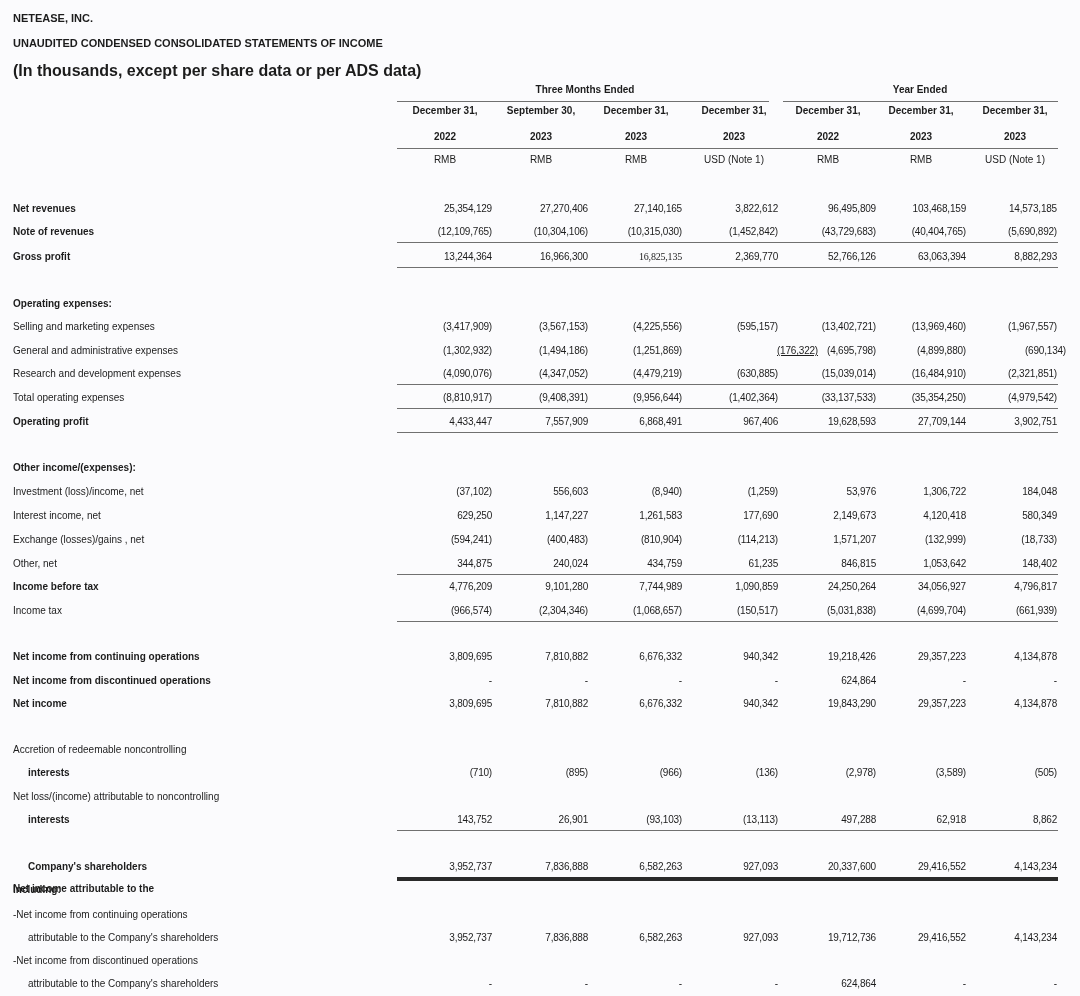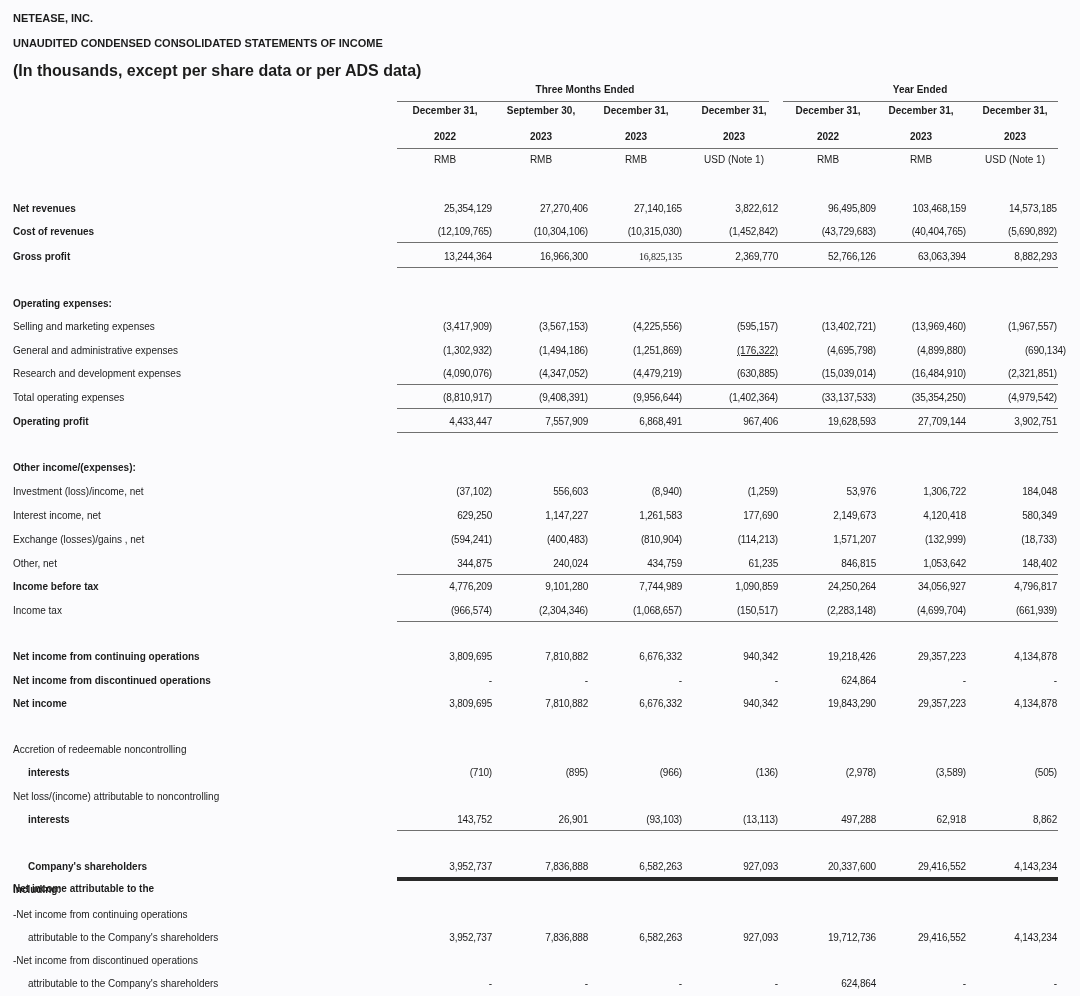--- a/index.html
+++ b/index.html
@@ -69,21 +69,21 @@
       <div class="lbl b">Net revenues</div>
       <div class="val" style="left: 404px;">25,354,129</div>
       <div class="val" style="left: 500px;">27,270,406</div>
       <div class="val" style="left: 594px;">27,140,165</div>
       <div class="val" style="left: 690px;">3,822,612</div>
       <div class="val" style="left: 788px;">96,495,809</div>
       <div class="val" style="left: 878px;">103,468,159</div>
       <div class="val" style="left: 969px;">14,573,185</div>
     </div>
     <div class="row" style="top: 226px;">
-      <div class="lbl b">Cost of revenues</div>
+      <div class="lbl b">Note of revenues</div>
       <div class="val" style="left: 404px;">(12,109,765)</div>
       <div class="val" style="left: 500px;">(10,304,106)</div>
       <div class="val" style="left: 594px;">(10,315,030)</div>
       <div class="val" style="left: 690px;">(1,452,842)</div>
       <div class="val" style="left: 788px;">(43,729,683)</div>
       <div class="val" style="left: 878px;">(40,404,765)</div>
       <div class="val" style="left: 969px;">(5,690,892)</div>
     </div>
     <div class="row" style="top: 251px;">
       <div class="lbl b">Gross profit</div>
@@ -106,21 +106,21 @@
       <div class="val" style="left: 690px;">(595,157)</div>
       <div class="val" style="left: 788px;">(13,402,721)</div>
       <div class="val" style="left: 878px;">(13,969,460)</div>
       <div class="val" style="left: 969px;">(1,967,557)</div>
     </div>
     <div class="row" style="top: 345px;">
       <div class="lbl">General and administrative expenses</div>
       <div class="val" style="left: 404px;">(1,302,932)</div>
       <div class="val" style="left: 500px;">(1,494,186)</div>
       <div class="val" style="left: 594px;">(1,251,869)</div>
-      <div class="val" style="left: 690px; text-decoration: underline;">(176,322)</div>
+      <div class="val" style="left: 730px; text-decoration: underline;">(176,322)</div>
       <div class="val" style="left: 788px;">(4,695,798)</div>
       <div class="val" style="left: 878px;">(4,899,880)</div>
       <div class="val" style="left: 978px;">(690,134)</div>
     </div>
     <div class="row" style="top: 368px;">
       <div class="lbl">Research and development expenses</div>
       <div class="val" style="left: 404px;">(4,090,076)</div>
       <div class="val" style="left: 500px;">(4,347,052)</div>
       <div class="val" style="left: 594px;">(4,479,219)</div>
       <div class="val" style="left: 690px;">(630,885)</div>
@@ -200,21 +200,21 @@
       <div class="val" style="left: 788px;">24,250,264</div>
       <div class="val" style="left: 878px;">34,056,927</div>
       <div class="val" style="left: 969px;">4,796,817</div>
     </div>
     <div class="row" style="top: 605px;">
       <div class="lbl">Income tax</div>
       <div class="val" style="left: 404px;">(966,574)</div>
       <div class="val" style="left: 500px;">(2,304,346)</div>
       <div class="val" style="left: 594px;">(1,068,657)</div>
       <div class="val" style="left: 690px;">(150,517)</div>
-      <div class="val" style="left: 788px;">(2,283,148)</div>
+      <div class="val" style="left: 788px;">(5,031,838)</div>
       <div class="val" style="left: 878px;">(4,699,704)</div>
       <div class="val" style="left: 969px;">(661,939)</div>
     </div>
     <div class="row" style="top: 651px;">
       <div class="lbl b">Net income from continuing operations</div>
       <div class="val" style="left: 404px;">3,809,695</div>
       <div class="val" style="left: 500px;">7,810,882</div>
       <div class="val" style="left: 594px;">6,676,332</div>
       <div class="val" style="left: 690px;">940,342</div>
       <div class="val" style="left: 788px;">19,218,426</div>

